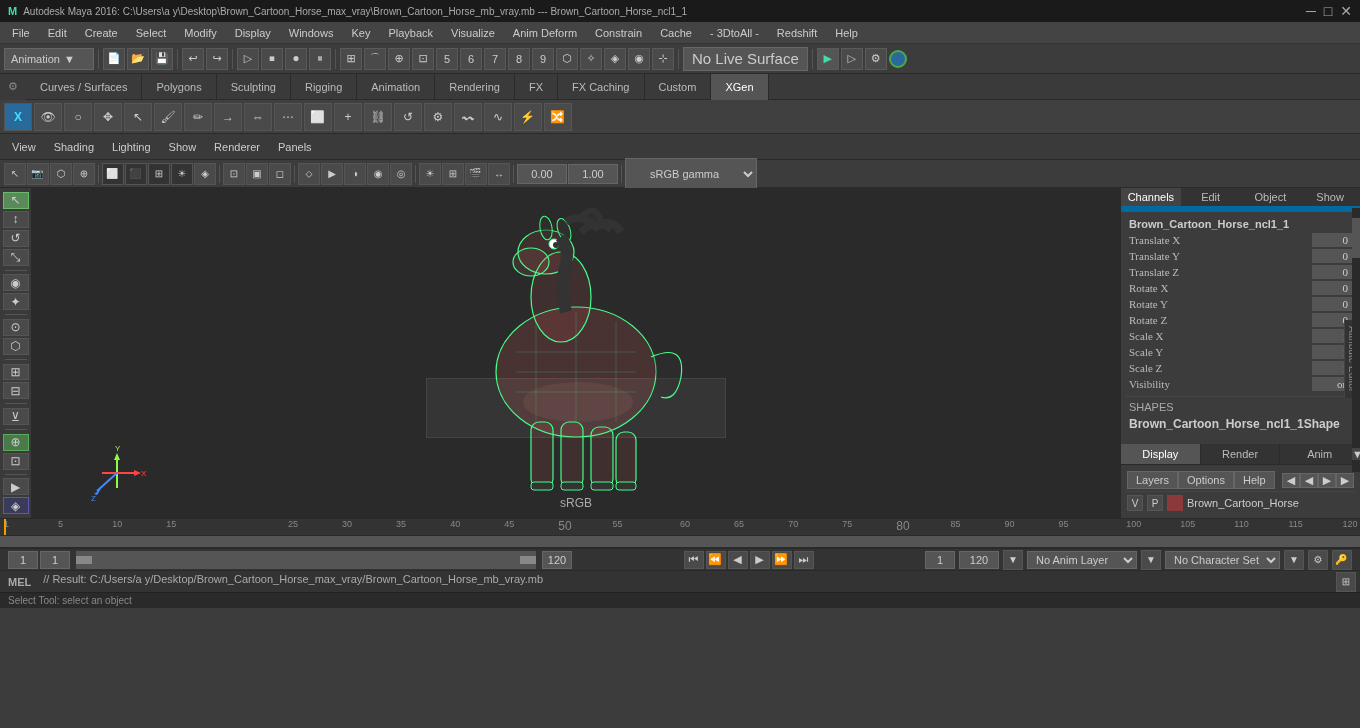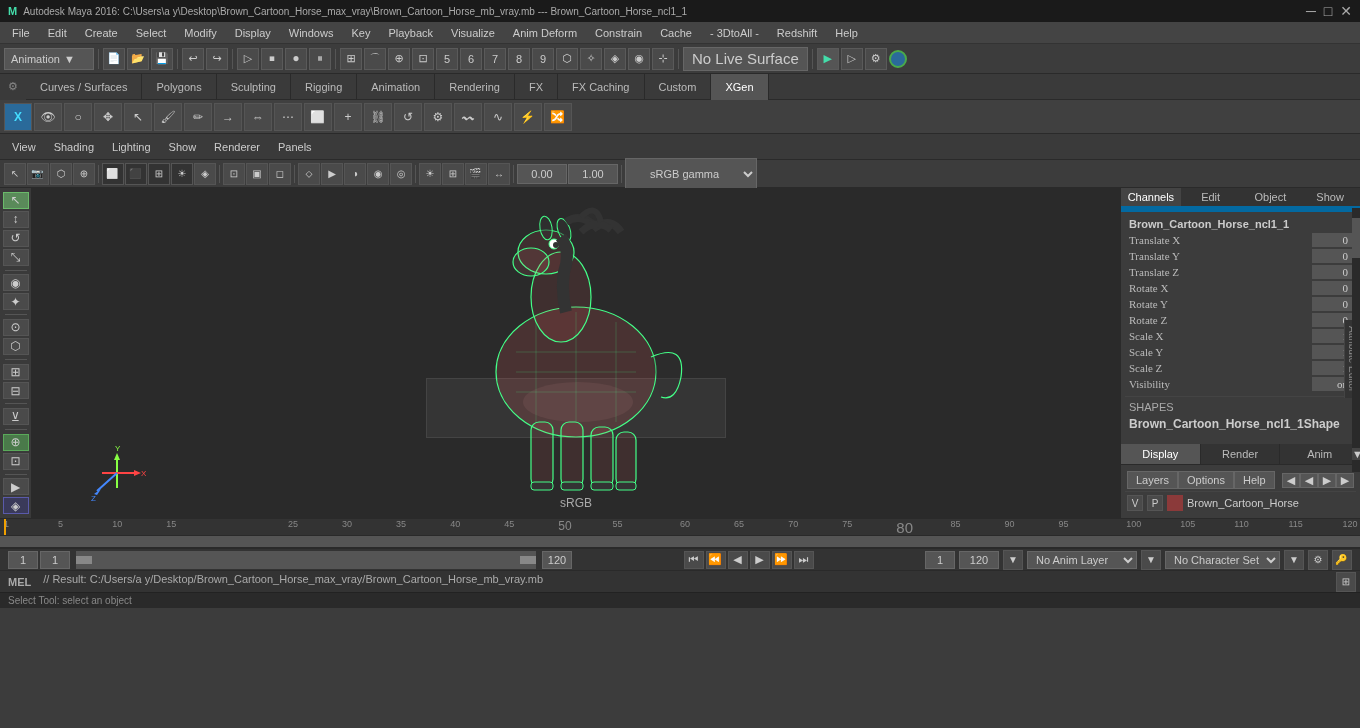--- a/index.html
+++ b/index.html
@@ -476,21 +476,21 @@
           <span style="position:absolute;left:25%;font-size:9px;color:#888;">30</span>
           <span style="position:absolute;left:29%;font-size:9px;color:#888;">35</span>
           <span style="position:absolute;left:33%;font-size:9px;color:#888;">40</span>
           <span style="position:absolute;left:37%;font-size:9px;color:#888;">45</span>
           <span style="position:absolute;left:41%;font-size:12px;color:#888;">50</span>
           <span style="position:absolute;left:45%;font-size:9px;color:#888;">55</span>
           <span style="position:absolute;left:50%;font-size:9px;color:#888;">60</span>
           <span style="position:absolute;left:54%;font-size:9px;color:#888;">65</span>
           <span style="position:absolute;left:58%;font-size:9px;color:#888;">70</span>
           <span style="position:absolute;left:62%;font-size:9px;color:#888;">75</span>
-          <span style="position:absolute;left:66%;font-size:15px;color:#888;">80</span>
+          <span style="position:absolute;left:66%;font-size:12px;color:#888;">80</span>
           <span style="position:absolute;left:70%;font-size:9px;color:#888;">85</span>
           <span style="position:absolute;left:74%;font-size:9px;color:#888;">90</span>
           <span style="position:absolute;left:78%;font-size:9px;color:#888;">95</span>
           <span style="position:absolute;left:83%;font-size:9px;color:#888;">100</span>
           <span style="position:absolute;left:87%;font-size:9px;color:#888;">105</span>
           <span style="position:absolute;left:91%;font-size:9px;color:#888;">110</span>
           <span style="position:absolute;left:95%;font-size:9px;color:#888;">115</span>
           <span style="position:absolute;left:99%;font-size:9px;color:#888;">120</span>
 
           <div style="position:absolute;left:0;top:0;width:2px;height:100%;background:#f0a000;"></div>

